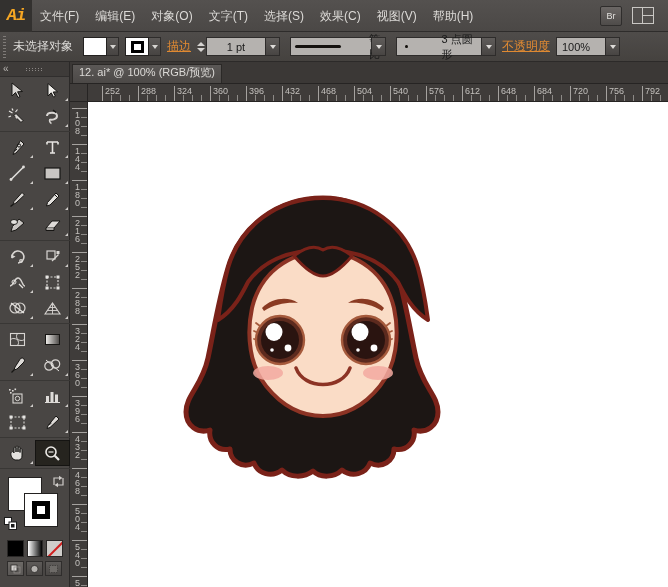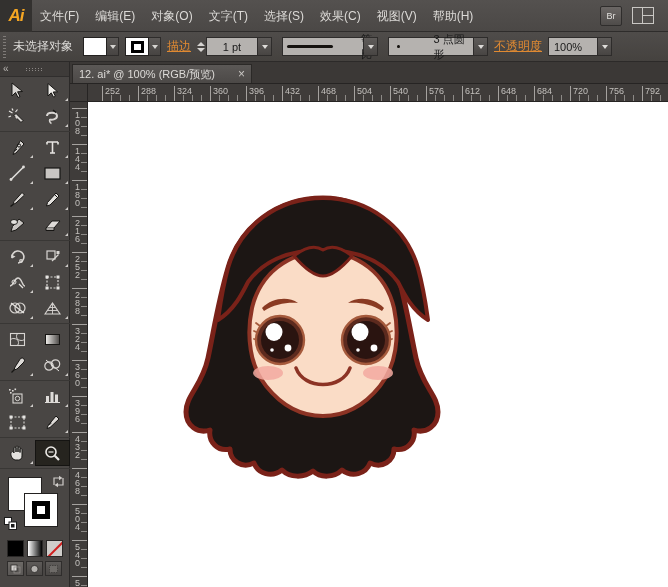--- a/index.html
+++ b/index.html
@@ -18,21 +18,21 @@
   #menubar {
     position: absolute; left: 0; top: 0; width: 668px; height: 32px;
     background: linear-gradient(#54514f, #4b4846);
     border-bottom: 1px solid #2e2c2b;
     display: flex; align-items: center;
   }
   #ai-logo {
     width: 32px; height: 32px; display: flex; align-items: center; justify-content: center;
     background: #33312f;
   }
-  #ai-logo span { color: #f5a623; font-weight: bold; font-size: 17px; font-style: italic; letter-spacing: -1px; }
+  #ai-logo span { color: #f5a623; font-weight: bold; font-size: 17px; font-style: italic; letter-spacing: -1px; font-family: Liberation Mono, monospace; }
   .menu-item {
     padding: 0 8px; height: 32px; line-height: 32px; font-size: 12px; color: #dcdad7;
     white-space: nowrap; cursor: default;
   }
   #menubar-right { margin-left: auto; display: flex; align-items: center; height: 32px; padding-right: 4px; }
   .br-btn {
     width: 22px; height: 20px; background: linear-gradient(#6b6765,#4f4c4a);
     border: 1px solid #2f2d2c; border-radius: 2px; margin-right: 10px;
     display: flex; align-items: center; justify-content: center; font-size: 9px; color: #e2e0dd;
   }
@@ -109,21 +109,21 @@
   }
   #tab-grip {
     position: absolute; left: 60px; top: 0; width: 9px; height: 22px;
     background-image: repeating-linear-gradient(to bottom, #7c7875 0 1px, transparent 1px 3px);
     background-position: 3px 4px; background-size: 3px 14px; background-repeat: no-repeat;
   }
   #doc-tab {
     position: absolute; left: 72px; top: 2px; height: 19px;
     background: linear-gradient(#5b5856,#4c4947);
     border: 1px solid #2b2927; border-bottom: none;
-    display: flex; align-items: center; padding: 0 6px; gap: 23px;
+    display: flex; align-items: center; padding: 0 6px; gap: 23px; flex-direction: column;
   }
   #doc-tab .ttl { font-size: 11px; color: #dcdad7; white-space: nowrap; }
   #doc-tab .cls { font-size: 12px; color: #c9c6c3; line-height: 1; }
 
   
   #toolbar {
     position: absolute; left: 0; top: 62px; width: 70px; height: 525px;
     background: #494644; border-right: 1px solid #2b2928;
   }
   #tb-header {
@@ -264,21 +264,21 @@
         </div>
     </div>
 
     <div class="link-label">描边</div>
 
     <div class="spinner">
       <div class="spin-arrows">
         <i class="up"></i>
         <i class="dn"></i>
       </div>
-      <div class="field center" style="width:52px">1 pt</div>
+      <div class="field center" style="width:60px">1 pt</div>
       <div class="drop-btn">
           <span class="tri"></span>
         </div>
     </div>
 
     <div style="width:10px"></div>
     <div class="brush-preview">
       <span class="strokeline"></span>
       <span class="bptext">等比</span>
     </div>

